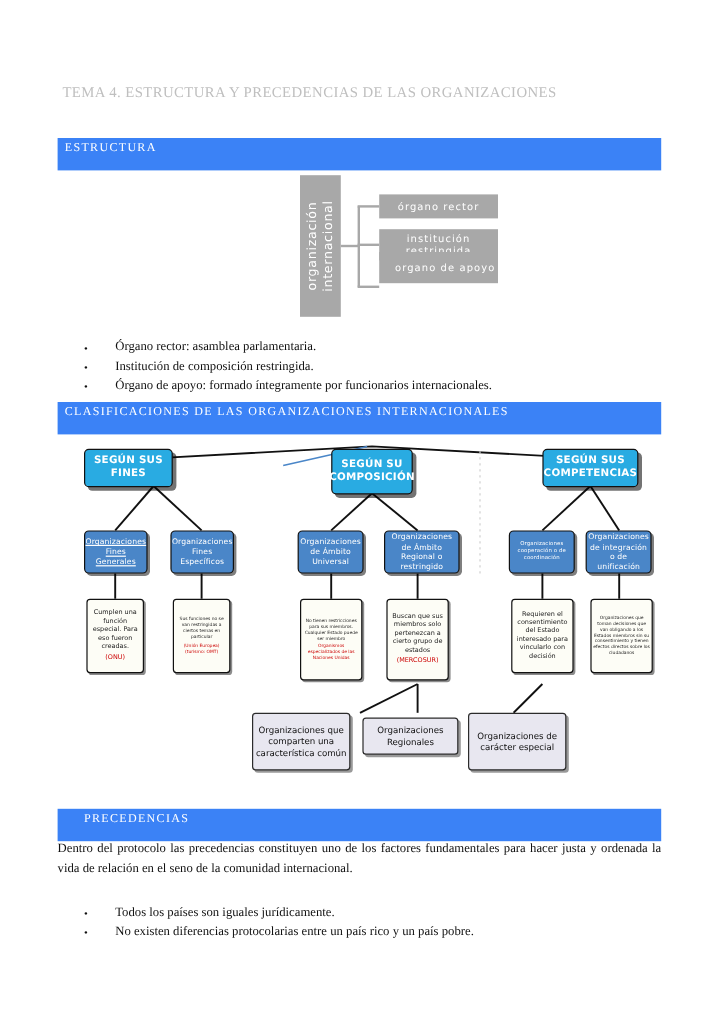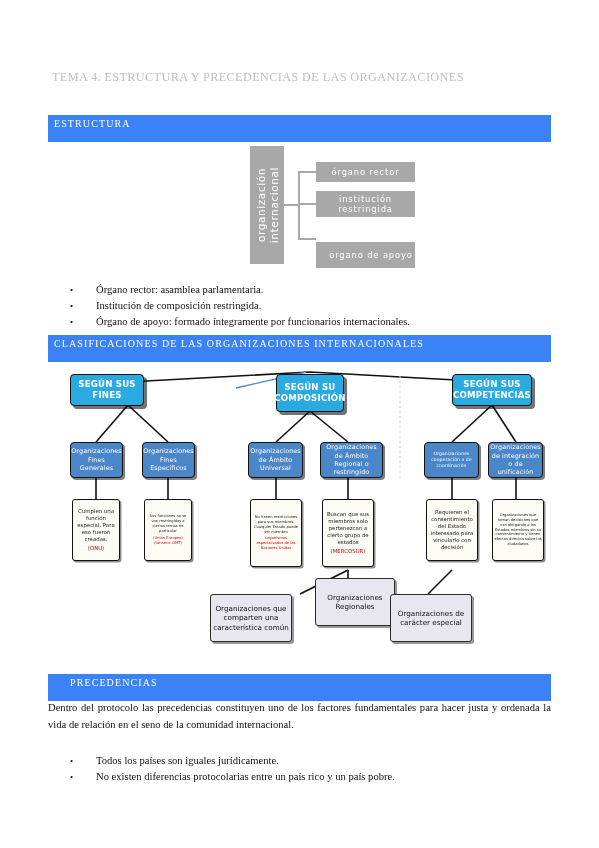--- a/index.html
+++ b/index.html
@@ -125,21 +125,21 @@
     letter-spacing:.9px;
     text-align:center;
     line-height:10.5px;
     box-sizing:border-box;
     display:flex;
     align-items:center;
     justify-content:center;
   }
   #oc-box-1{top:16px;height:20px;}
   #oc-box-2{top:45px;height:26px;}
-  #oc-box-3{top:96px;height:26px;padding-left:11px;}
+  #oc-box-3{top:64px;height:26px;padding-left:11px;}
   .oc-line{
     position:absolute;
     background:#a8a8a8;
   }
 
   
   .diagram{
     position:absolute;
     left:48px; top:358px;
     width:503px; height:300px;
@@ -295,21 +295,21 @@
     <div class="node n1" style="left:22px;top:16px;width:74px;height:32px;">
       <span>SEGÚN SUS FINES</span>
     </div>
     <div class="node n1" style="left:228px;top:16px;width:68px;height:38px;">
       <span>SEGÚN SU COMPOSICIÓN</span>
     </div>
     <div class="node n1" style="left:404px;top:16px;width:80px;height:32px;">
       <span>SEGÚN SUS COMPETENCIAS</span>
     </div>
 
-    <div class="node n2" style="left:22px;top:84px;width:53px;height:36px;">
+    <div class="node n2" style="left:22px;top:84px;width:53px;height:36px;text-decoration:underline;">
       <span>Organizaciones Fines Generales</span>
     </div>
     <div class="node n2" style="left:94px;top:84px;width:53px;height:36px;">
       <span>Organizaciones Fines Específicos</span>
     </div>
     <div class="node n2" style="left:200px;top:84px;width:55px;height:36px;">
       <span>Organizaciones de Ámbito Universal</span>
     </div>
     <div class="node n2" style="left:272px;top:84px;width:63px;height:36px;">
       <span>Organizaciones de Ámbito Regional o restringido</span>
@@ -340,21 +340,21 @@
     <div class="node n3" style="left:378px;top:141px;width:52px;height:62px;">
       <span>Requieren el consentimiento del Estado interesado para vincularlo con decisión</span>
     </div>
     <div class="node n3 tiny" style="left:444px;top:141px;width:52px;height:62px;">
       <span>Organizaciones que toman decisiones que van obligando a los Estados miembros sin su consentimiento y tienen efectos directos sobre los ciudadanos</span>
     </div>
 
     <div class="node n4" style="left:162px;top:236px;width:82px;height:48px;">
       <span>Organizaciones que comparten una característica común</span>
     </div>
-    <div class="node n4" style="left:254px;top:220px;width:80px;height:48px;margin-left:13px;">
+    <div class="node n4" style="left:254px;top:240px;width:80px;height:31px;">
       <span>Organizaciones Regionales</span>
     </div>
     <div class="node n4" style="left:342px;top:236px;width:82px;height:48px;">
       <span>Organizaciones de carácter especial</span>
     </div>
   </div>
 
   <div class="section-bar" id="bar-precedencias">PRECEDENCIAS</div>
 
   <div class="para" id="para-precedencias">Dentro del protocolo las precedencias constituyen uno de los factores fundamentales para hacer justa y ordenada la vida de relación en el seno de la comunidad internacional.</div>

